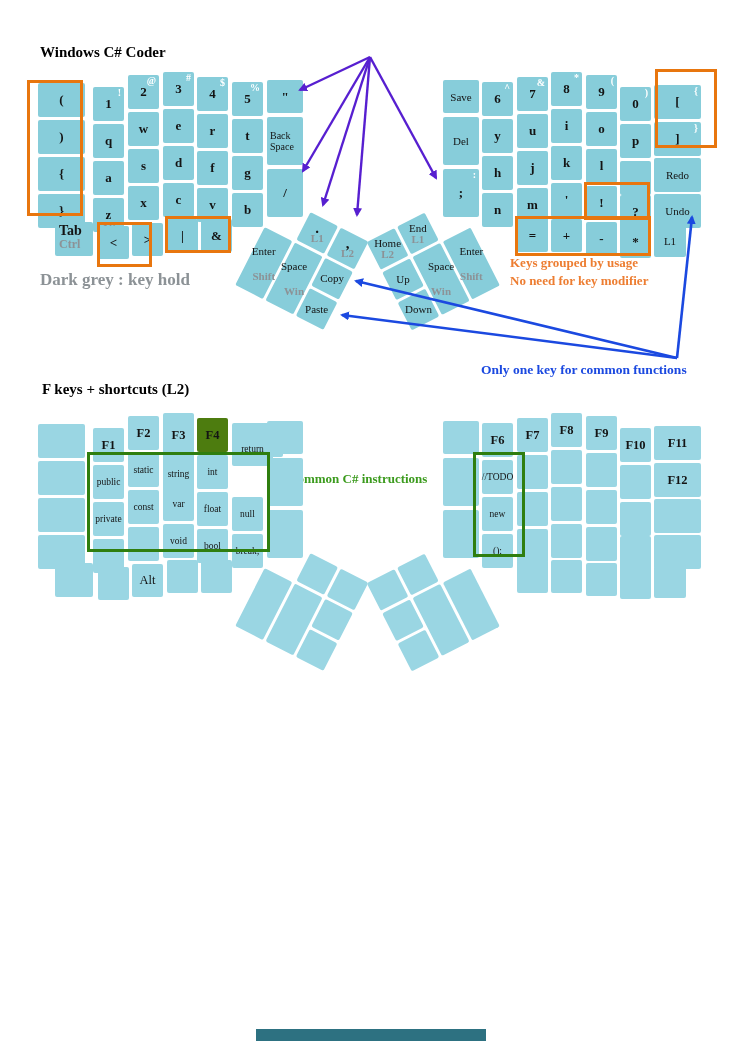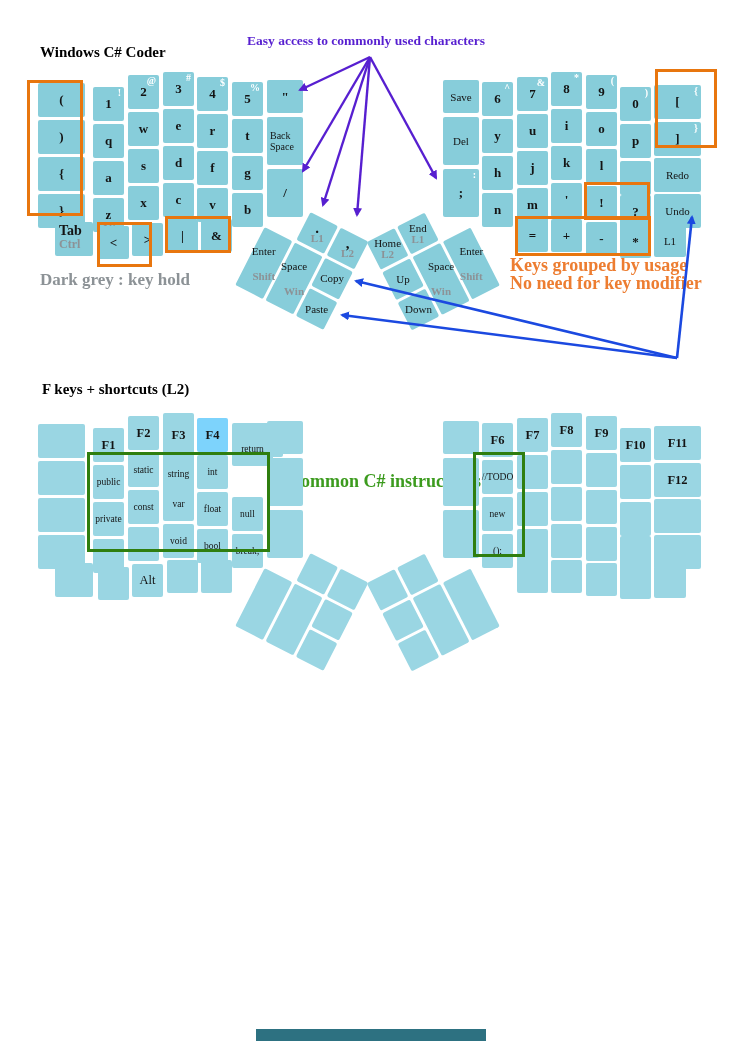--- a/index.html
+++ b/index.html
@@ -24,44 +24,44 @@
   .tcluster{position:absolute;width:100px;height:100px;transform-origin:50% 50%;}
   .tkey{overflow:visible;}
   .twrap{position:absolute;inset:0;display:flex;flex-direction:column;align-items:center;
          justify-content:center;gap:0px;}
   .twrap.tall{gap:14px;}
   .tmain{font-size:11px;font-weight:400;color:#141414;line-height:11px;}
   .tmain.tch{font-weight:bold;font-size:15px;line-height:9px;}
   .thold{color:var(--hold);font-weight:bold;font-size:11px;line-height:11px;}
   .title{position:absolute;font-weight:bold;font-size:15px;color:#000;}
   .legend{position:absolute;font-weight:bold;font-size:17px;color:var(--hold);}
-  .note{position:absolute;font-size:18px;font-weight:600;}
+  .note{position:absolute;font-size:13px;font-weight:600;}
   .note.purple{color:var(--purple);font-size:13.5px;}
   .note.orange{color:var(--orange-text);}
   .note.blue{color:var(--blue);font-size:13.5px;}
   .note.green{color:var(--green-text);}
   .hbox{position:absolute;border:3px solid var(--orange);pointer-events:none;}
   .gbox{position:absolute;border:3px solid var(--green-box);pointer-events:none;}
   #arrows{position:absolute;left:0;top:0;pointer-events:none;}
   #footer-bar{position:absolute;left:256px;top:1029px;width:230px;height:12px;background:var(--footer);}
 </style>
 </head>
 <body>
 
 <div id="stage">
 
   <div class="title" style="left:40px;top:44px;">Windows C# Coder</div>
 
-  <div class="note purple" style="left:247px;top:33px;">Easy access to commonly used characters</div>
 
   <div class="legend" style="left:40px;top:270px;">Dark grey : key hold</div>
 
   <div class="note orange" style="left:510px;top:255px;">Keys grouped by usage</div>
   <div class="note orange" style="left:510px;top:273px;">No need for key modifier</div>
 
+  <div class="note blue" style="left:481px;top:362px;">Only one key for common functions</div>
 
   <div class="title" style="left:42px;top:381px;">F keys + shortcuts (L2)</div>
 
   <div class="note green" style="left:288px;top:471px;">Common C# instructions</div>
 
   <div id="kb1">
       <div class="key ch" style="left: 38px; top: 83px; width: 47px; height: 34px; background: rgb(135, 205, 218);">
         <span class="klabel">(</span>
       </div>
       <div class="key ch" style="left: 38px; top: 120px; width: 47px; height: 34px; background: rgb(135, 205, 218);">
@@ -371,21 +371,21 @@
       </div>
       <div class="key code" style="left: 163px; top: 450px; width: 31px; height: 48px; background: rgb(154, 214, 227);">
         <span class="klabel">string</span>
       </div>
       <div class="key code" style="left: 163px; top: 487px; width: 31px; height: 34px; background: rgb(154, 214, 227);">
         <span class="klabel">var</span>
       </div>
       <div class="key code" style="left: 163px; top: 524px; width: 31px; height: 34px; background: rgb(154, 214, 227);">
         <span class="klabel">void</span>
       </div>
-      <div class="key fn" style="left: 197px; top: 418px; width: 31px; height: 34px; background: #7dd3fc; align-items: center;">
+      <div class="key fn" style="left: 197px; top: 418px; width: 31px; height: 34px; background: #4d7c0f; align-items: center;">
         <span class="klabel">F4</span>
       </div>
       <div class="key code" style="left: 197px; top: 455px; width: 31px; height: 34px; background: rgb(154, 214, 227);">
         <span class="klabel">int</span>
       </div>
       <div class="key code" style="left: 197px; top: 492px; width: 31px; height: 34px; background: rgb(154, 214, 227);">
         <span class="klabel">float</span>
       </div>
       <div class="key code" style="left: 197px; top: 529px; width: 31px; height: 34px; background: rgb(154, 214, 227);">
         <span class="klabel">bool</span>

